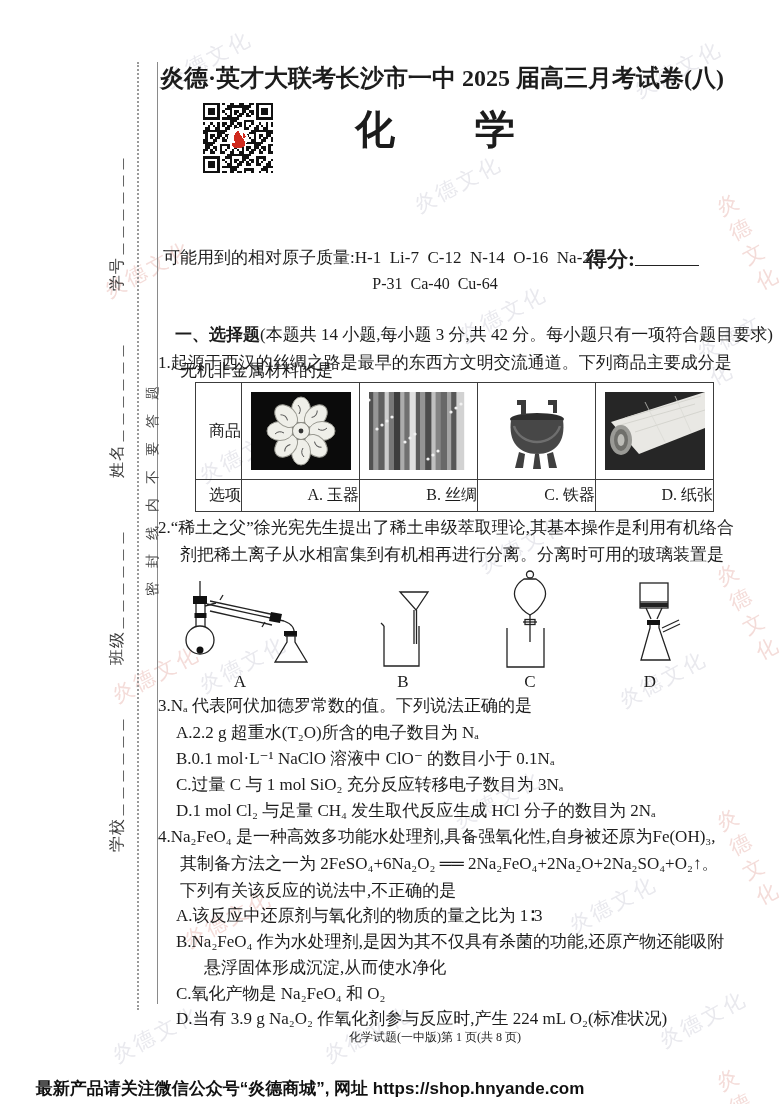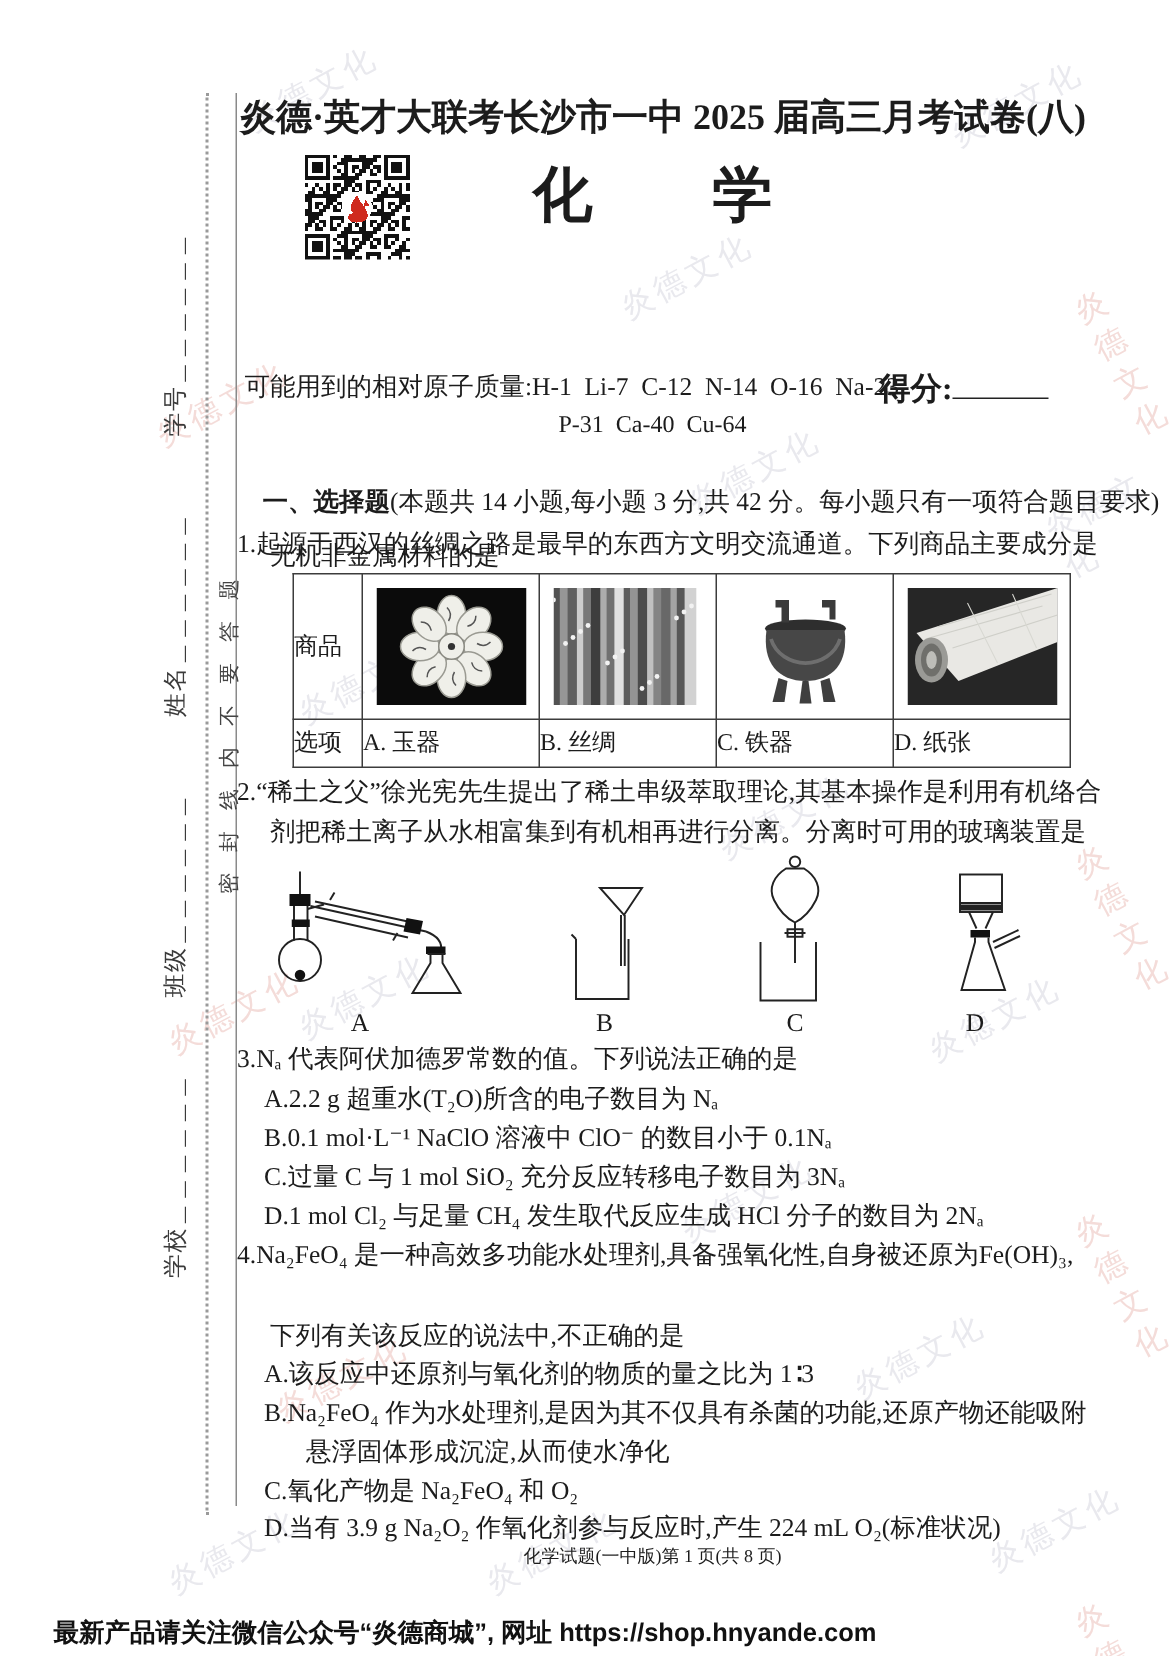--- a/index.html
+++ b/index.html
@@ -20,21 +20,21 @@
   .subject{left:160px;top:102px;width:550px;font-size:40px;font-weight:bold;}
   .info-line{left:160px;top:191px;width:550px;font-size:16px;font-weight:bold;}
   .score{left:565px;top:220px;font-size:21px;font-weight:bold;}
   .score-blank{display:inline-block;width:64px;height:15px;border-bottom:1.3px solid #222;}
   .mass1{left:163px;top:247px;font-size:16px;}
   .mass2{left:160px;top:275px;width:550px;font-size:16px;}
   .sec-head{left:158px;top:303px;font-size:17px;}
   .sec-head b{font-weight:bold;}
   .tline{font-size:17px;line-height:22px;}
   .q-table{position:absolute;left:195px;top:382px;border-collapse:collapse;}
-  .q-table td{border:1.6px solid #3c3c3c;text-align:left;vertical-align:middle;
+  .q-table td{border:1.6px solid #3c3c3c;text-align:right;vertical-align:middle;
               font-size:16px;padding:0;}
   .q-table .lab{width:45px;}
   .q-table .img-cell{width:117px;height:96px;}
   .q-table .opt-row td{height:31px;}
   .fig-label{position:absolute;top:672px;width:36px;text-align:center;font-size:17px;}
   .page-label{left:160px;top:1029px;width:550px;font-size:12px;}
   .promo{left:0;top:1077px;width:620px;font-size:17px;font-weight:bold;
          font-family:"Liberation Sans","DejaVu Sans",sans-serif;color:#111;}
   svg{display:block;}
 </style>
@@ -581,20 +581,21 @@
   <div class="fig-label" style="left:512px;">C</div>
   <div class="fig-label" style="left:632px;">D</div>
 
   <div class="abs tline" style="left:158px;top:695px;">3.Nₐ 代表阿伏加德罗常数的值。下列说法正确的是</div>
   <div class="abs tline" style="left:176px;top:722px;">A.2.2 g 超重水(T₂O)所含的电子数目为 Nₐ</div>
   <div class="abs tline" style="left:176px;top:748px;">B.0.1 mol·L⁻¹ NaClO 溶液中 ClO⁻ 的数目小于 0.1Nₐ</div>
   <div class="abs tline" style="left:176px;top:774px;">C.过量 C 与 1 mol SiO₂ 充分反应转移电子数目为 3Nₐ</div>
   <div class="abs tline" style="left:176px;top:800px;">D.1 mol Cl₂ 与足量 CH₄ 发生取代反应生成 HCl 分子的数目为 2Nₐ</div>
 
   <div class="abs tline" style="left:158px;top:826px;">4.Na₂FeO₄ 是一种高效多功能水处理剂,具备强氧化性,自身被还原为Fe(OH)₃,</div>
+  <div class="abs tline" style="left:180px;top:853px;">其制备方法之一为 2FeSO₄+6Na₂O₂ ══ 2Na₂FeO₄+2Na₂O+2Na₂SO₄+O₂↑。</div>
   <div class="abs tline" style="left:180px;top:880px;">下列有关该反应的说法中,不正确的是</div>
   <div class="abs tline" style="left:176px;top:905px;">A.该反应中还原剂与氧化剂的物质的量之比为 1∶3</div>
   <div class="abs tline" style="left:204px;top:957px;">悬浮固体形成沉淀,从而使水净化</div>
   <div class="abs tline" style="left:176px;top:931px;">B.Na₂FeO₄ 作为水处理剂,是因为其不仅具有杀菌的功能,还原产物还能吸附</div>
   <div class="abs tline" style="left:176px;top:983px;">C.氧化产物是 Na₂FeO₄ 和 O₂</div>
   <div class="abs tline" style="left:176px;top:1008px;">D.当有 3.9 g Na₂O₂ 作氧化剂参与反应时,产生 224 mL O₂(标准状况)</div>
 
   <div class="abs page-label center">化学试题(一中版)第 1 页(共 8 页)</div>
   <div class="abs promo center">最新产品请关注微信公众号“炎德商城”, 网址 https://shop.hnyande.com</div>
 

